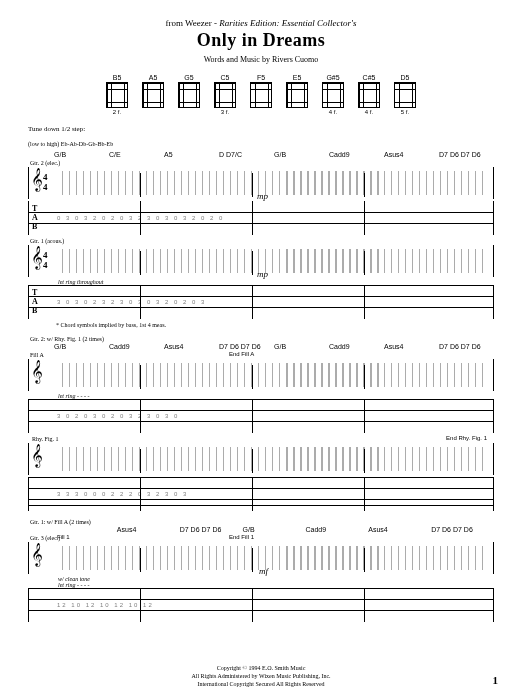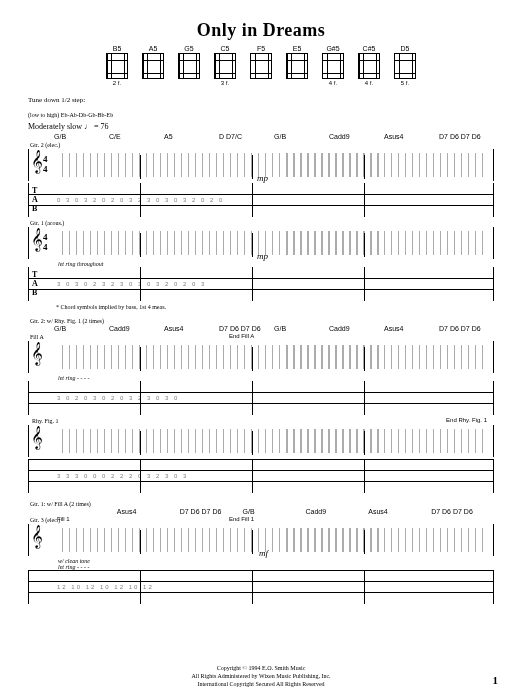--- a/index.html
+++ b/index.html
@@ -97,21 +97,25 @@
 
 .copyright { position: absolute; bottom: 8px; left: 0; right: 0; text-align: center; font-size: 6px; line-height: 8px; }
 .page-num { position: absolute; bottom: 10px; right: 24px; font-size: 11px; font-weight: bold; }
 .rhy-label { font-size: 6px; padding-left: 4px; margin-bottom: 1px; }
 .end-label { font-size: 6px; position: absolute; font-family: sans-serif; }
 </style>
 </head>
 <body>
 
 <div class="page">
+  <div class="header-line">
+    <span>from Weezer - </span><em>Rarities Edition: Essential Collector's</em>
+  </div>
   <div class="title">Only in Dreams</div>
+  <div class="credit">Words and Music by Rivers Cuomo</div>
 
   <div class="chord-diagrams">
     <div class="chord-box">
         <div class="chord-name">B5</div>
         <div class="chord-grid"></div>
         <div class="chord-fret">2 f.</div>
       </div>
     <div class="chord-box">
         <div class="chord-name">A5</div>
         <div class="chord-grid"></div>
@@ -149,21 +153,20 @@
       </div>
     <div class="chord-box">
         <div class="chord-name">D5</div>
         <div class="chord-grid"></div>
         <div class="chord-fret">5 f.</div>
       </div>
   </div>
 
   <div class="tuning-info">Tune down 1/2 step:</div>
   <div class="tuning-sub">(low to high) Eb-Ab-Db-Gb-Bb-Eb</div>
-  <div class="tempo">Moderately slow ♩ = 76</div>
 
   <div class="system">
     <div class="chord-row">
       <span>G/B</span>
         <span>C/E</span>
       <span>A5</span>
         <span>D D7/C</span>
       <span>G/B</span>
         <span>Cadd9</span>
       <span>Asus4</span>

